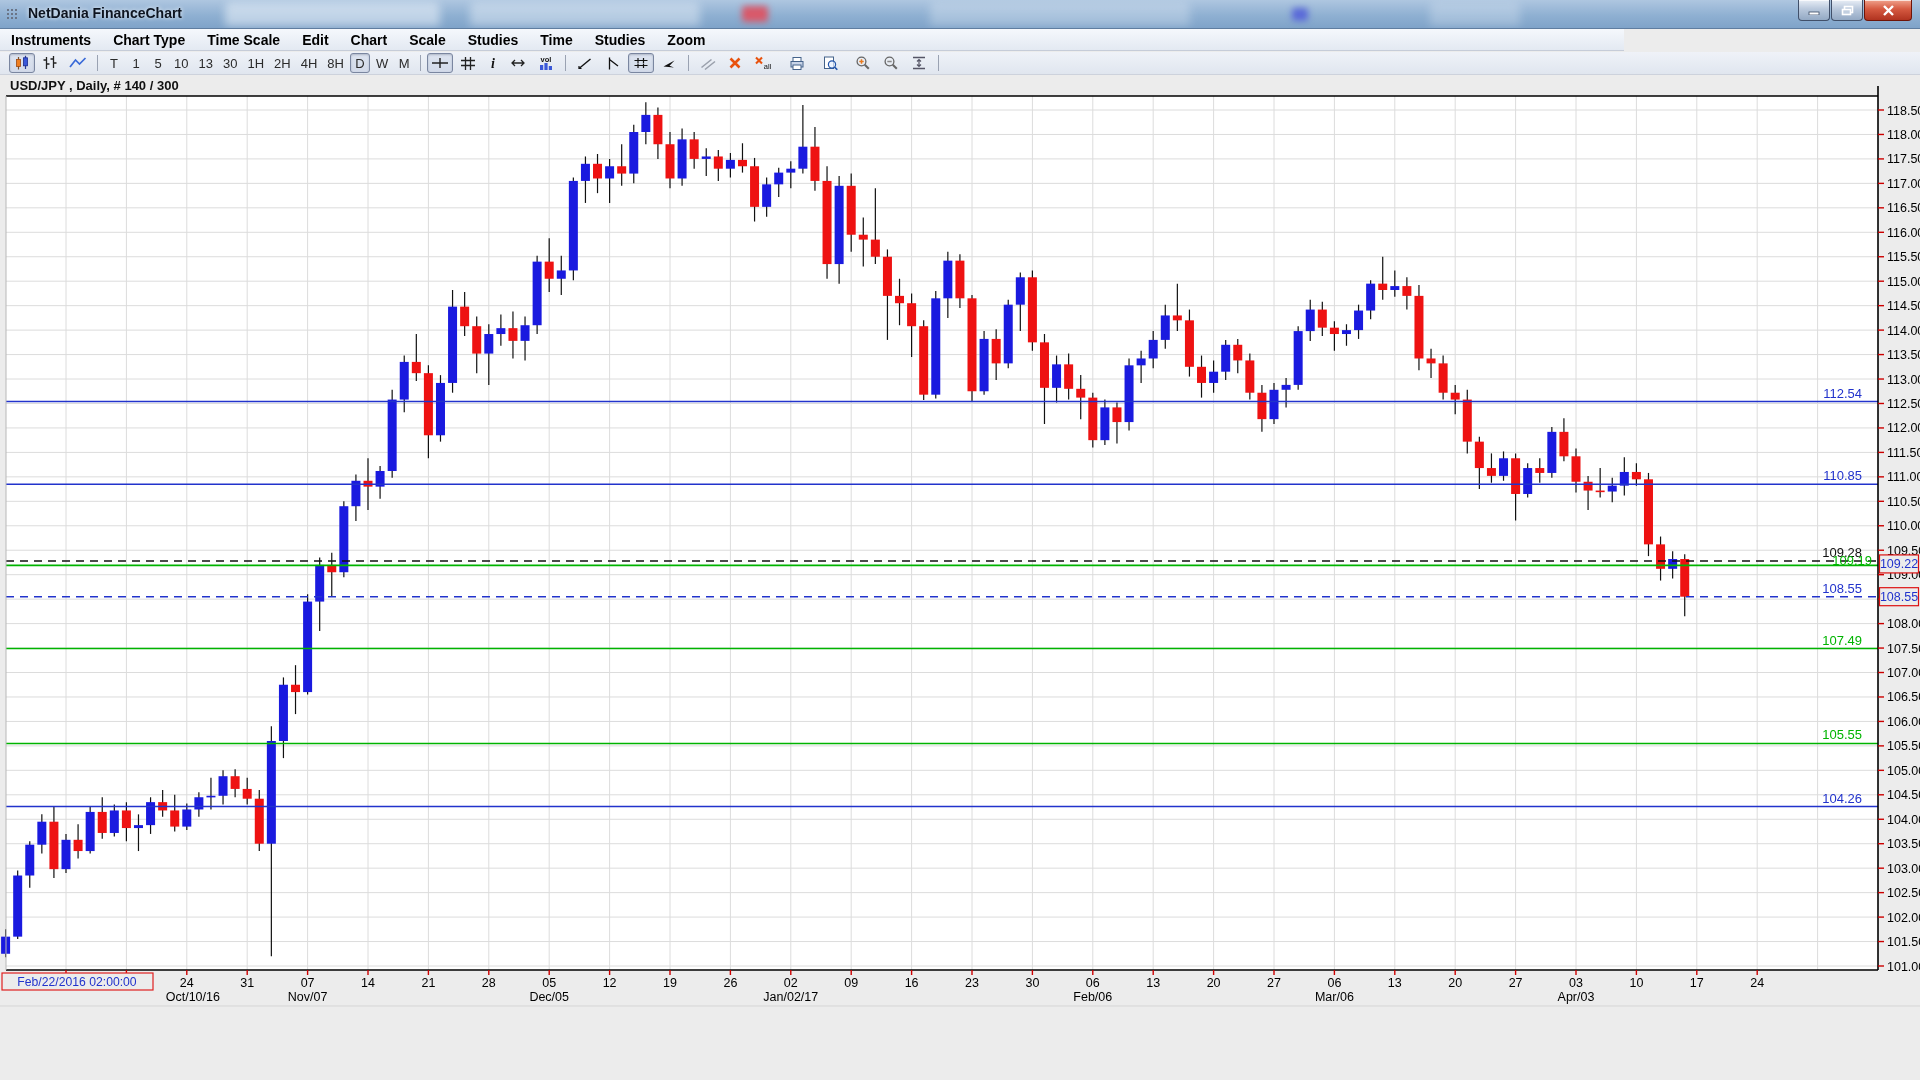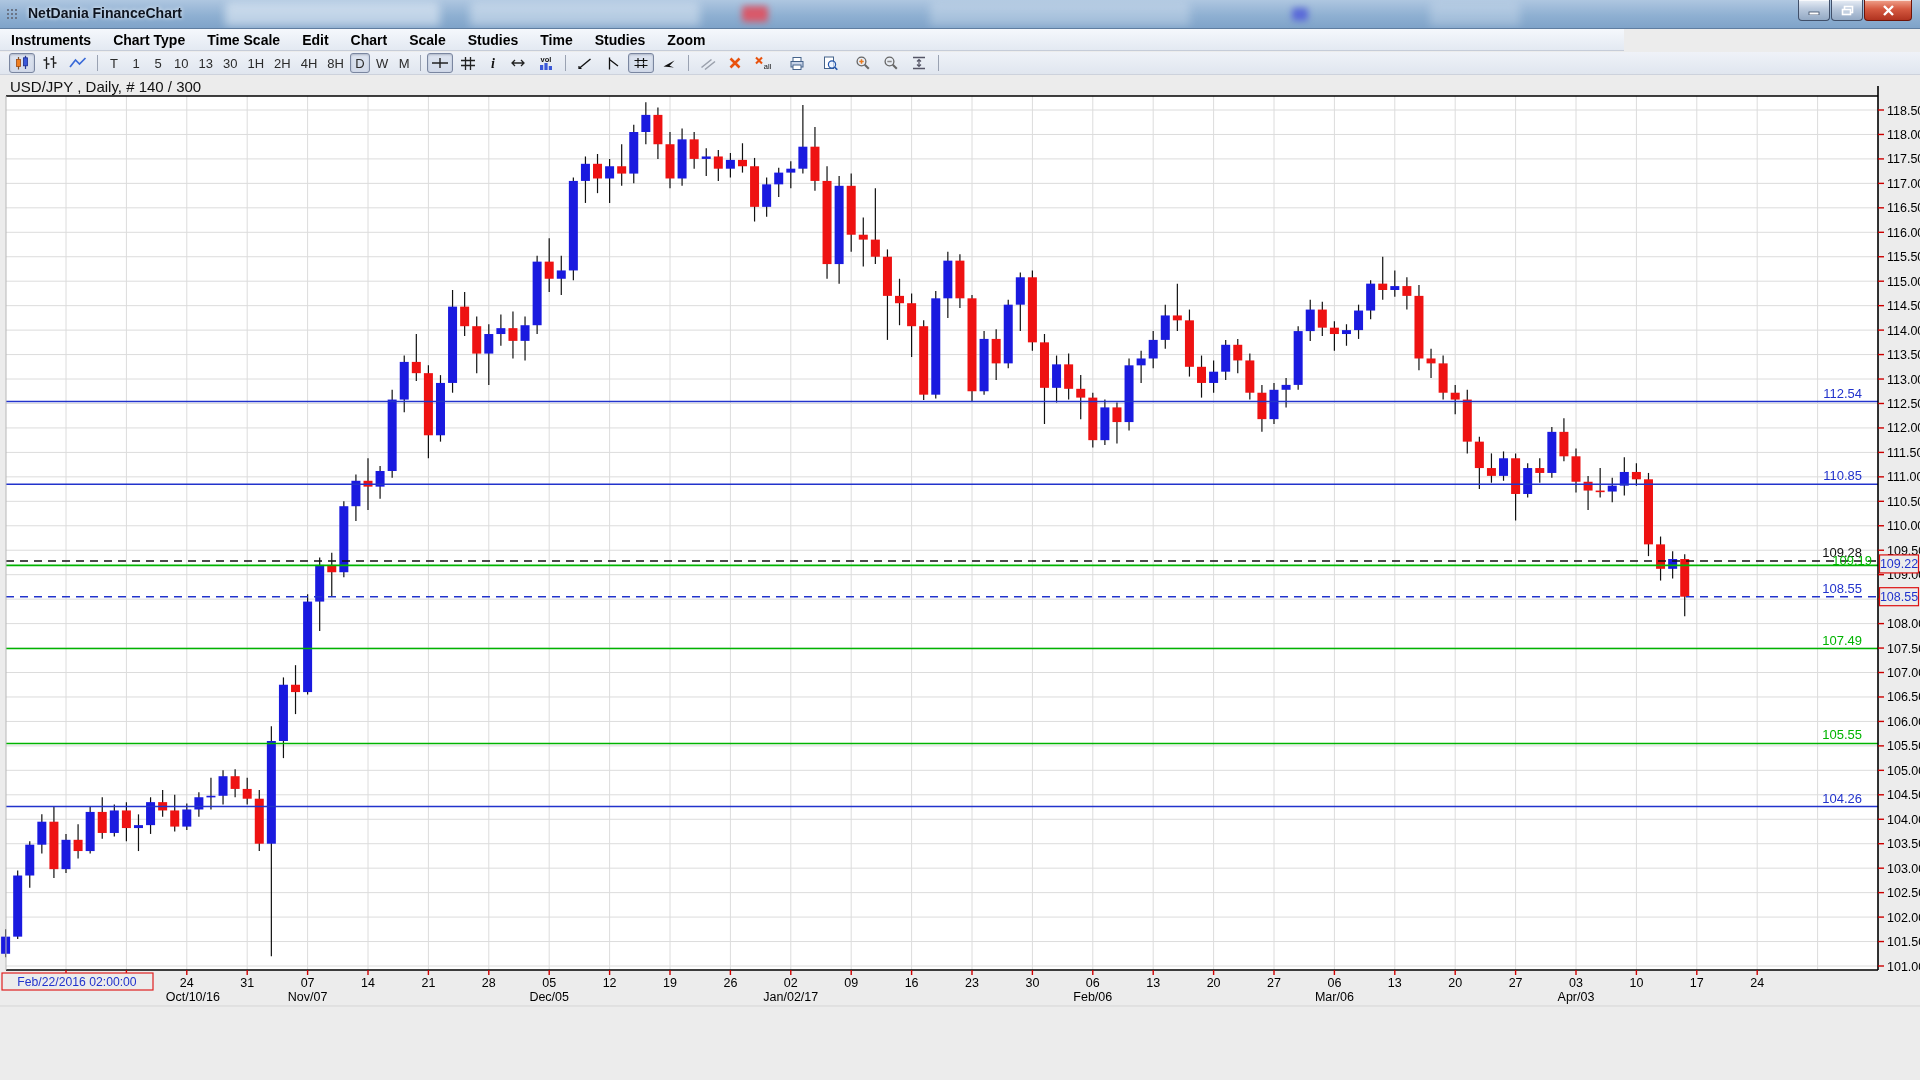--- a/index.html
+++ b/index.html
@@ -46,21 +46,21 @@
   .toolbar{position:absolute;left:0;top:52px;width:1920px;height:23px;
     background:linear-gradient(#eff2f8,#e0e6ef);
     border-bottom:1px solid #cdd2dc;display:flex;align-items:center;padding-left:8px;box-sizing:border-box;}
   .tbtn{height:20px;min-width:20px;padding:0 3px;margin:0 1px;display:flex;align-items:center;
     justify-content:center;border:1px solid transparent;border-radius:3px;
     font-size:13px;color:#2b2b2b;cursor:default;box-sizing:border-box;}
   .tbtn.sel{border:1px solid #7a86a0;background:linear-gradient(#dde4f0,#d2dae9);
     box-shadow:inset 0 1px 2px rgba(40,50,80,.25);}
   .tsep{width:1px;height:16px;background:#9aa2b2;margin:0 5px;flex:0 0 auto;}
 
-  .instrument-label{position:absolute;left:10px;top:78px;font-size:15px;color:#111;}
+  .instrument-label{position:absolute;left:10px;top:78px;font-size:13px;color:#111;font-weight:bold;}
 
   svg.chart{position:absolute;left:0;top:0;}
 </style>
 </head>
 <body>
 
 <div class="titlebar">
   <div class="glass-blob" style="left:225px;width:215px;"></div>
   <div class="glass-blob" style="left:470px;width:230px;opacity:.8;"></div>
   <div class="glass-blob" style="left:930px;width:260px;opacity:.55;"></div>

